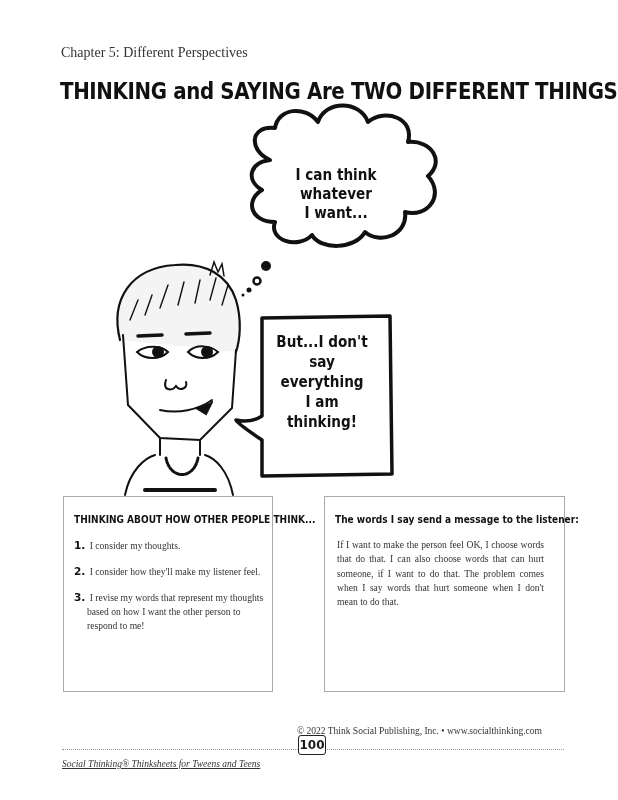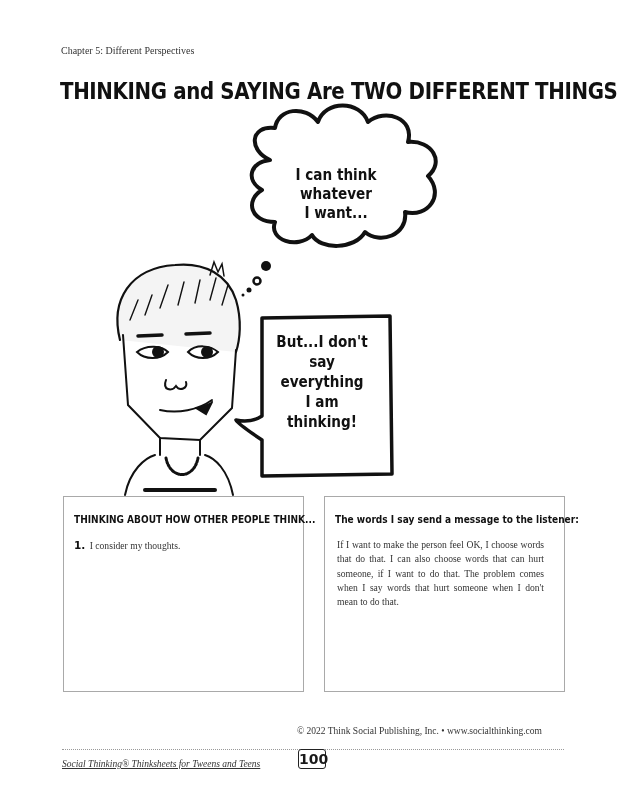--- a/index.html
+++ b/index.html
@@ -1,43 +1,43 @@
 <!DOCTYPE html>
 <html><head>
 <meta charset="utf-8">
 <style>
   html, body { margin: 0; padding: 0; background: #ffffff; }
   body { width: 618px; height: 800px; position: relative; overflow: hidden; color: #1a1a1a; }
   .serif { font-family: "Liberation Serif", "DejaVu Serif", serif; }
   .hand { font-family: "DejaVu Sans", "Liberation Sans", sans-serif; }
 
-  .chapter { position: absolute; left: 61px; top: 45px; font-size: 10px; color: #333; }
+  .chapter { position: absolute; left: 61px; top: 45px; font-size: 14px; color: #333; }
   .title { position: absolute; left: 60px; top: 78px; width: 520px; font-size: 23px; font-weight: bold;
            letter-spacing: -0.4px; transform: scaleX(0.86); transform-origin: left top; color: #111; white-space: nowrap; }
 
   .art { position: absolute; left: 0; top: 0; width: 618px; height: 500px; }
 
   .cloud-text { position: absolute; left: 276px; top: 165px; width: 120px; text-align: center;
                 font-size: 16px; font-weight: bold; line-height: 19px; transform: scaleX(0.85); color: #111; }
   .speech-text { position: absolute; left: 262px; top: 332px; width: 120px; text-align: center;
                  font-size: 16px; font-weight: bold; line-height: 20px; transform: scaleX(0.85); color: #111; }
 
   .box { position: absolute; top: 496px; height: 196px; border: 1.5px solid #a9a9a9; box-sizing: border-box; background: #fff; }
-  .box.left { left: 63px; width: 241px; }
+  .box.left { left: 63px; width: 210px; }
   .box.right { left: 324px; width: 241px; }
   .box-title { font-size: 10.5px; font-weight: bold; margin: 16px 0 0 10px; white-space: nowrap;
                transform: scaleX(0.86); transform-origin: left top; color: #111; }
   .list { margin: 13px 8px 12px 10px; padding: 0; list-style: none; }
   .list li { font-size: 9.6px; line-height: 14px; margin-bottom: 11px; color: #333; padding-left: 13px; text-indent: -13px; }
   .num { font-family: "DejaVu Sans", sans-serif; font-weight: bold; font-size: 10.5px; color: #111; margin-right: 2px; }
   .para { font-size: 9.6px; line-height: 14.3px; margin: 13px 20px 0 12px; color: #333; text-align: justify; }
 
   .footer-line { position: absolute; left: 62px; top: 749px; width: 502px; border-top: 1px dotted #999; }
   .page-num { position: absolute; left: 298px; top: 735px; width: 26px; height: 18px; border: 1.5px solid #222;
-              border-radius: 3px; background: #fff; text-align: center; font-size: 14px; font-weight: bold; line-height: 18px; margin-top: 14px; }
+              border-radius: 3px; background: #fff; text-align: center; font-size: 12px; font-weight: bold; line-height: 18px; }
   .footer-left { position: absolute; left: 62px; top: 759px; font-size: 9.5px; font-style: italic; color: #333; text-decoration: underline; }
   .footer-right { position: absolute; left: 297px; top: 726px; font-size: 9.5px; color: #333; }
 </style>
 </head>
 <body>
 
 <div class="chapter serif">Chapter 5: Different Perspectives</div>
 <div class="title hand">THINKING and SAYING Are TWO DIFFERENT THINGS!</div>
 
 <svg class="art" viewBox="0 0 618 500" xmlns="http://www.w3.org/2000/svg">
@@ -91,20 +91,22 @@
   <div>say</div>
   <div>everything</div>
   <div>I am</div>
   <div>thinking!</div>
 </div>
 
 <div class="box left">
   <div class="box-title hand">THINKING ABOUT HOW OTHER PEOPLE THINK...</div>
   <ul class="list serif">
     <li><span class="num">1.</span> <span>I consider my thoughts.</span></li>
+    <li><span class="num">2.</span> <span>I consider how they'll make my listener feel.</span></li>
+    <li><span class="num">3.</span> <span>I revise my words that represent my thoughts based on how I want the other person to respond to me!</span></li>
   </ul>
 </div>
 
 <div class="box right">
   <div class="box-title hand">The words I say send a message to the listener:</div>
   <p class="para serif">If I want to make the person feel OK, I choose words that do that. I can also choose words that can hurt someone, if I want to do that. The problem comes when I say words that hurt someone when I don't mean to do that.</p>
 </div>
 
 <div class="footer-line"></div>
 <div class="page-num hand">100</div>

